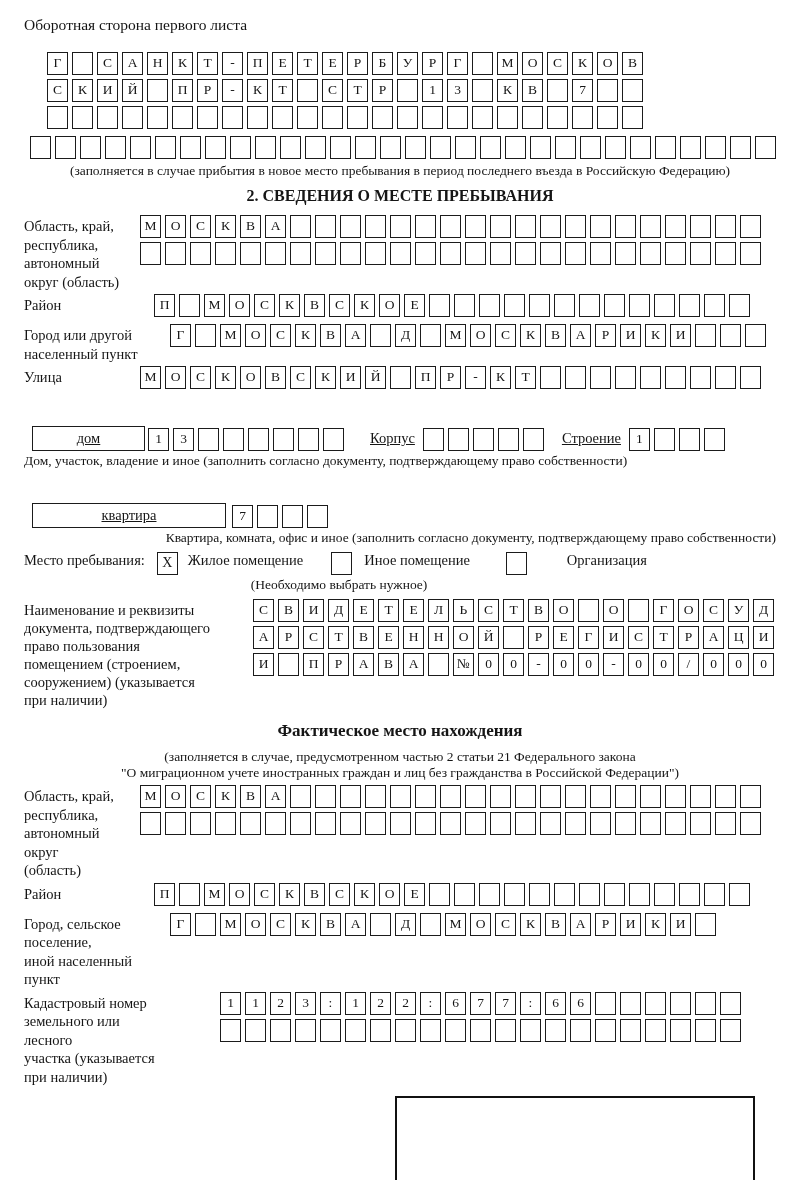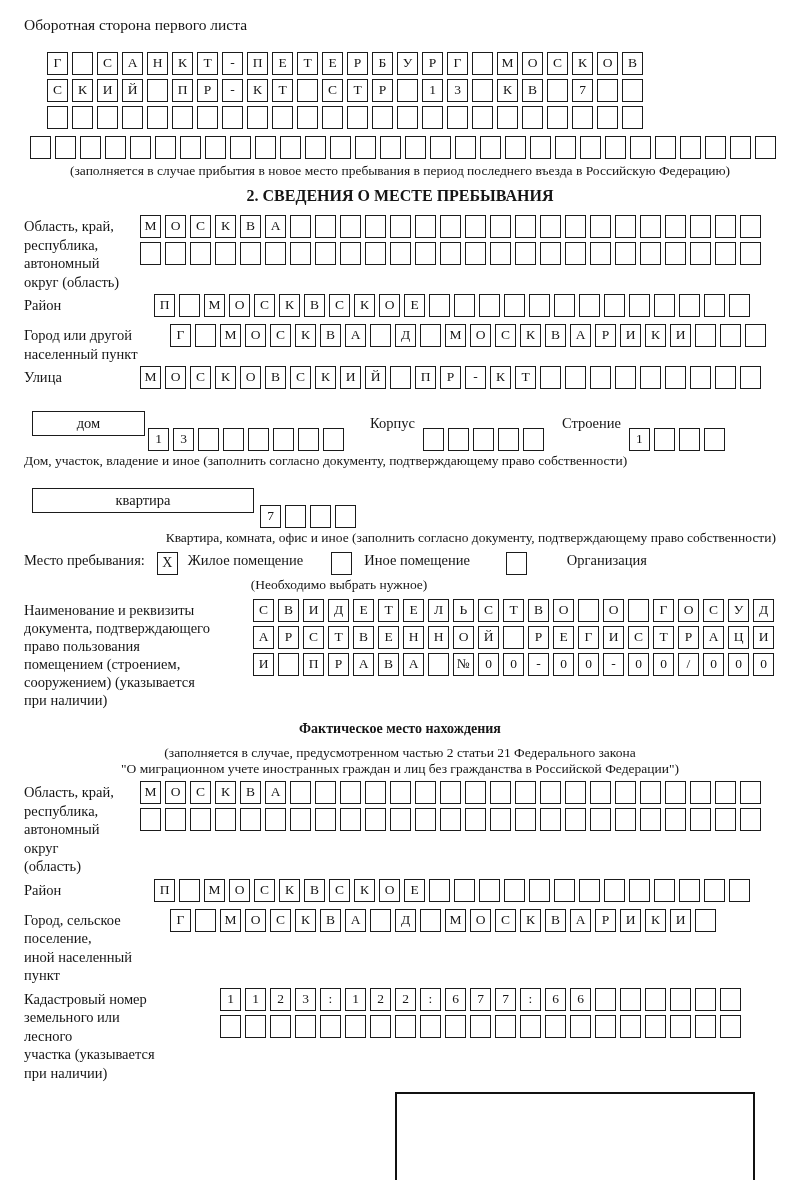--- a/index.html
+++ b/index.html
@@ -20,29 +20,29 @@
   .box-row{white-space:nowrap;height:23px;margin-bottom:4px;}
   .field{display:flex;align-items:flex-start;margin-bottom:3px;}
   .label{font-size:14.5px;line-height:18.5px;white-space:pre-line;flex-shrink:0;padding-top:2px;}
   .w125{width:125px;} .w112{width:112px;} .w146{width:146px;} .w213{width:213px;line-height:18px;}
   .ml0{margin-left:0;} .ml4{margin-left:4px;} .ml16{margin-left:16px;} .ml18{margin-left:18px;}
   .ml23{margin-left:23px;} .ml50{margin-left:50px;}
   .grid{flex-shrink:0;}
   .full-row{margin-left:6px;}
   .note{font-size:13.5px;text-align:center;margin:2px 0 4px 0;white-space:pre-line;}
   .section-title{text-align:center;font-weight:bold;font-size:16px;margin:8px 0 10px 0;}
-  .sub-title{text-align:center;font-weight:bold;font-size:14px;margin:12px 0 8px 0;}
+  .sub-title{text-align:center;font-weight:bold;font-size:17px;margin:12px 0 8px 0;}
   
-  .house-row{display:flex;align-items:center;margin:2px 0 2px 0;}
+  .house-row{display:flex;align-items:flex-end;margin:2px 0 2px 0;text-decoration:underline;}
   .wide-box{
     box-sizing:border-box;border:1.8px solid #1b1b1b;height:25px;
     text-align:center;font-size:14.5px;line-height:22px;flex-shrink:0;
   }
   .dom{width:113px;margin-left:8px;}
-  .kv{width:222px;margin-left:8px;}
+  .kv{width:194px;margin-left:8px;}
   .cells{white-space:nowrap;flex-shrink:0;margin-top:32px;}
   .c3{margin-left:3px;} .c6{margin-left:6px;}
   .inline-label{font-size:14.5px;line-height:25px;flex-shrink:0;}
   .il1{margin-left:22px;margin-right:8px;} .il2{margin-left:14px;margin-right:8px;}
   
   .stay-row{display:flex;align-items:flex-start;margin:6px 0 2px 0;font-size:14.5px;}
   .checkbox{
     display:inline-block;box-sizing:border-box;width:21px;height:23px;
     border:1.8px solid #1b1b1b;text-align:center;font-size:14px;line-height:20px;flex-shrink:0;
   }

